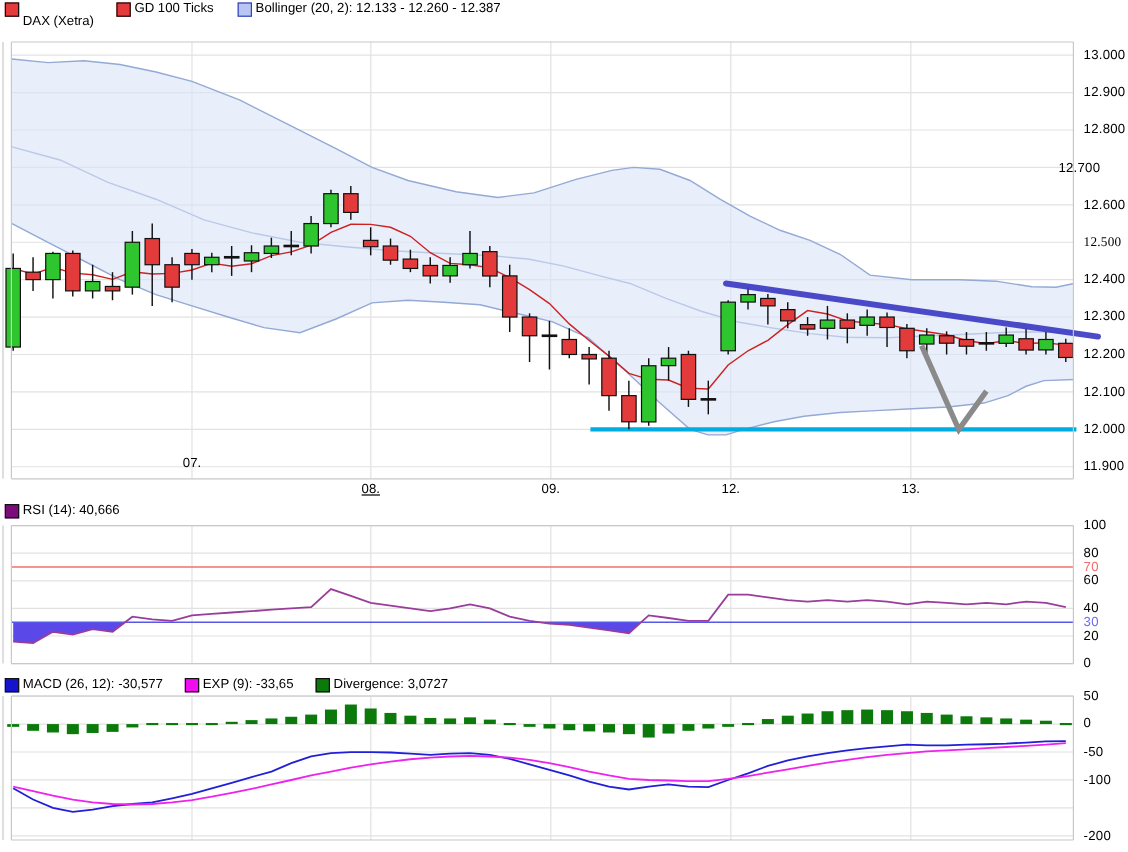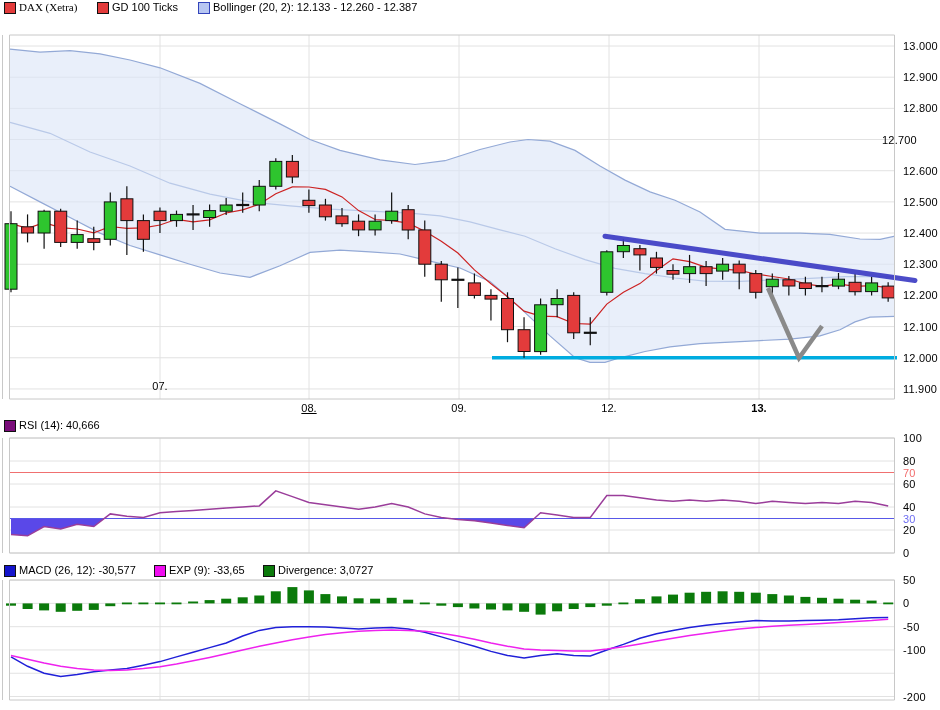--- a/index.html
+++ b/index.html
@@ -243,21 +243,21 @@
     <line x1="2.5" y1="438" x2="2.5" y2="553" stroke="#c8c8c8"></line>
     <line x1="9.5" y1="580" x2="9.5" y2="700" stroke="#c8c8c8"></line>
     <line x1="894.5" y1="580" x2="894.5" y2="700" stroke="#c8c8c8"></line>
     <line x1="9.5" y1="700" x2="894.5" y2="700" stroke="#c8c8c8"></line>
     <line x1="9.5" y1="580" x2="894.5" y2="580" stroke="#c8c8c8"></line>
     <line x1="2.5" y1="580" x2="2.5" y2="700" stroke="#c8c8c8"></line>
   </svg>
 
 <div>
   <i class="sw abs" style="left: 4px; top: 2px; background: rgb(227, 59, 59);"></i>
-  <span class="abs" style="left:19px;top:1px;font-family:Liberation Serif, serif;">DAX (Xetra)</span>
+  <span class="abs" style="left:19px;top:12px;">DAX (Xetra)</span>
   <i class="sw abs" style="left: 97px; top: 2px; background: rgb(227, 59, 59);"></i>
   <span class="abs" style="left:112px;top:1px;">GD 100 Ticks</span>
   <i class="sw abs" style="left: 198px; top: 2px; border-color: rgb(51, 68, 187); background: rgb(183, 198, 242);"></i>
   <span class="abs" style="left:213px;top:1px;">Bollinger (20, 2): 12.133 - 12.260 - 12.387</span>
 </div>
 
 <div>
   <i class="sw abs" style="left: 4px; top: 420px; background: rgb(122, 13, 122);"></i>
   <span class="abs" style="left:19px;top:419px;">RSI (14): 40,666</span>
 </div>
@@ -270,34 +270,34 @@
   <i class="sw abs" style="left: 263px; top: 565px; background: rgb(11, 122, 11);"></i>
   <span class="abs" style="left:278px;top:564px;">Divergence: 3,0727</span>
 </div>
 
 <div id="labels-main-y">
     <span class="abs ylab" style="left: 903px; top: 40px;">13.000</span>
     <span class="abs ylab" style="left: 903px; top: 71.177px;">12.900</span>
     <span class="abs ylab" style="left: 903px; top: 102.354px;">12.800</span>
     <span class="abs ylab" style="left: 882px; top: 133.531px;">12.700</span>
     <span class="abs ylab" style="left: 903px; top: 164.708px;">12.600</span>
-    <span class="abs ylab" style="left: 903px; top: 195.885px;">12.500</span>
+    <span class="abs ylab" style="left: 903px; top: 195.885px; font-family: Liberation Serif, serif;">12.500</span>
     <span class="abs ylab" style="left: 903px; top: 227.062px;">12.400</span>
     <span class="abs ylab" style="left: 903px; top: 258.239px;">12.300</span>
     <span class="abs ylab" style="left: 903px; top: 289.416px;">12.200</span>
     <span class="abs ylab" style="left: 903px; top: 320.593px;">12.100</span>
     <span class="abs ylab" style="left: 903px; top: 351.77px;">12.000</span>
     <span class="abs ylab" style="left: 903px; top: 382.947px;">11.900</span>
   </div>
 <div id="labels-main-x">
     <span class="abs xlab" style="left: 143px; top: 380px;">07.</span>
     <span class="abs xlab" style="left: 292px; top: 402px; text-decoration: underline;">08.</span>
     <span class="abs xlab" style="left: 442px; top: 402px;">09.</span>
     <span class="abs xlab" style="left: 592px; top: 402px;">12.</span>
-    <span class="abs xlab" style="left: 742px; top: 402px; font-weight: bold;">13.</span>
+    <span class="abs xlab" style="left: 742px; top: 402px;">13.</span>
   </div>
 <div id="labels-rsi-y">
     <span class="abs ylab" style="left: 903px; top: 432px; color: rgb(0, 0, 0);">100</span>
     <span class="abs ylab" style="left: 903px; top: 455px; color: rgb(0, 0, 0);">80</span>
     <span class="abs ylab" style="left: 903px; top: 466.5px; color: rgb(242, 109, 109);">70</span>
     <span class="abs ylab" style="left: 903px; top: 478px; color: rgb(0, 0, 0);">60</span>
     <span class="abs ylab" style="left: 903px; top: 501px; color: rgb(0, 0, 0);">40</span>
     <span class="abs ylab" style="left: 903px; top: 512.5px; color: rgb(109, 109, 242);">30</span>
     <span class="abs ylab" style="left: 903px; top: 524px; color: rgb(0, 0, 0);">20</span>
     <span class="abs ylab" style="left: 903px; top: 547px; color: rgb(0, 0, 0);">0</span>

